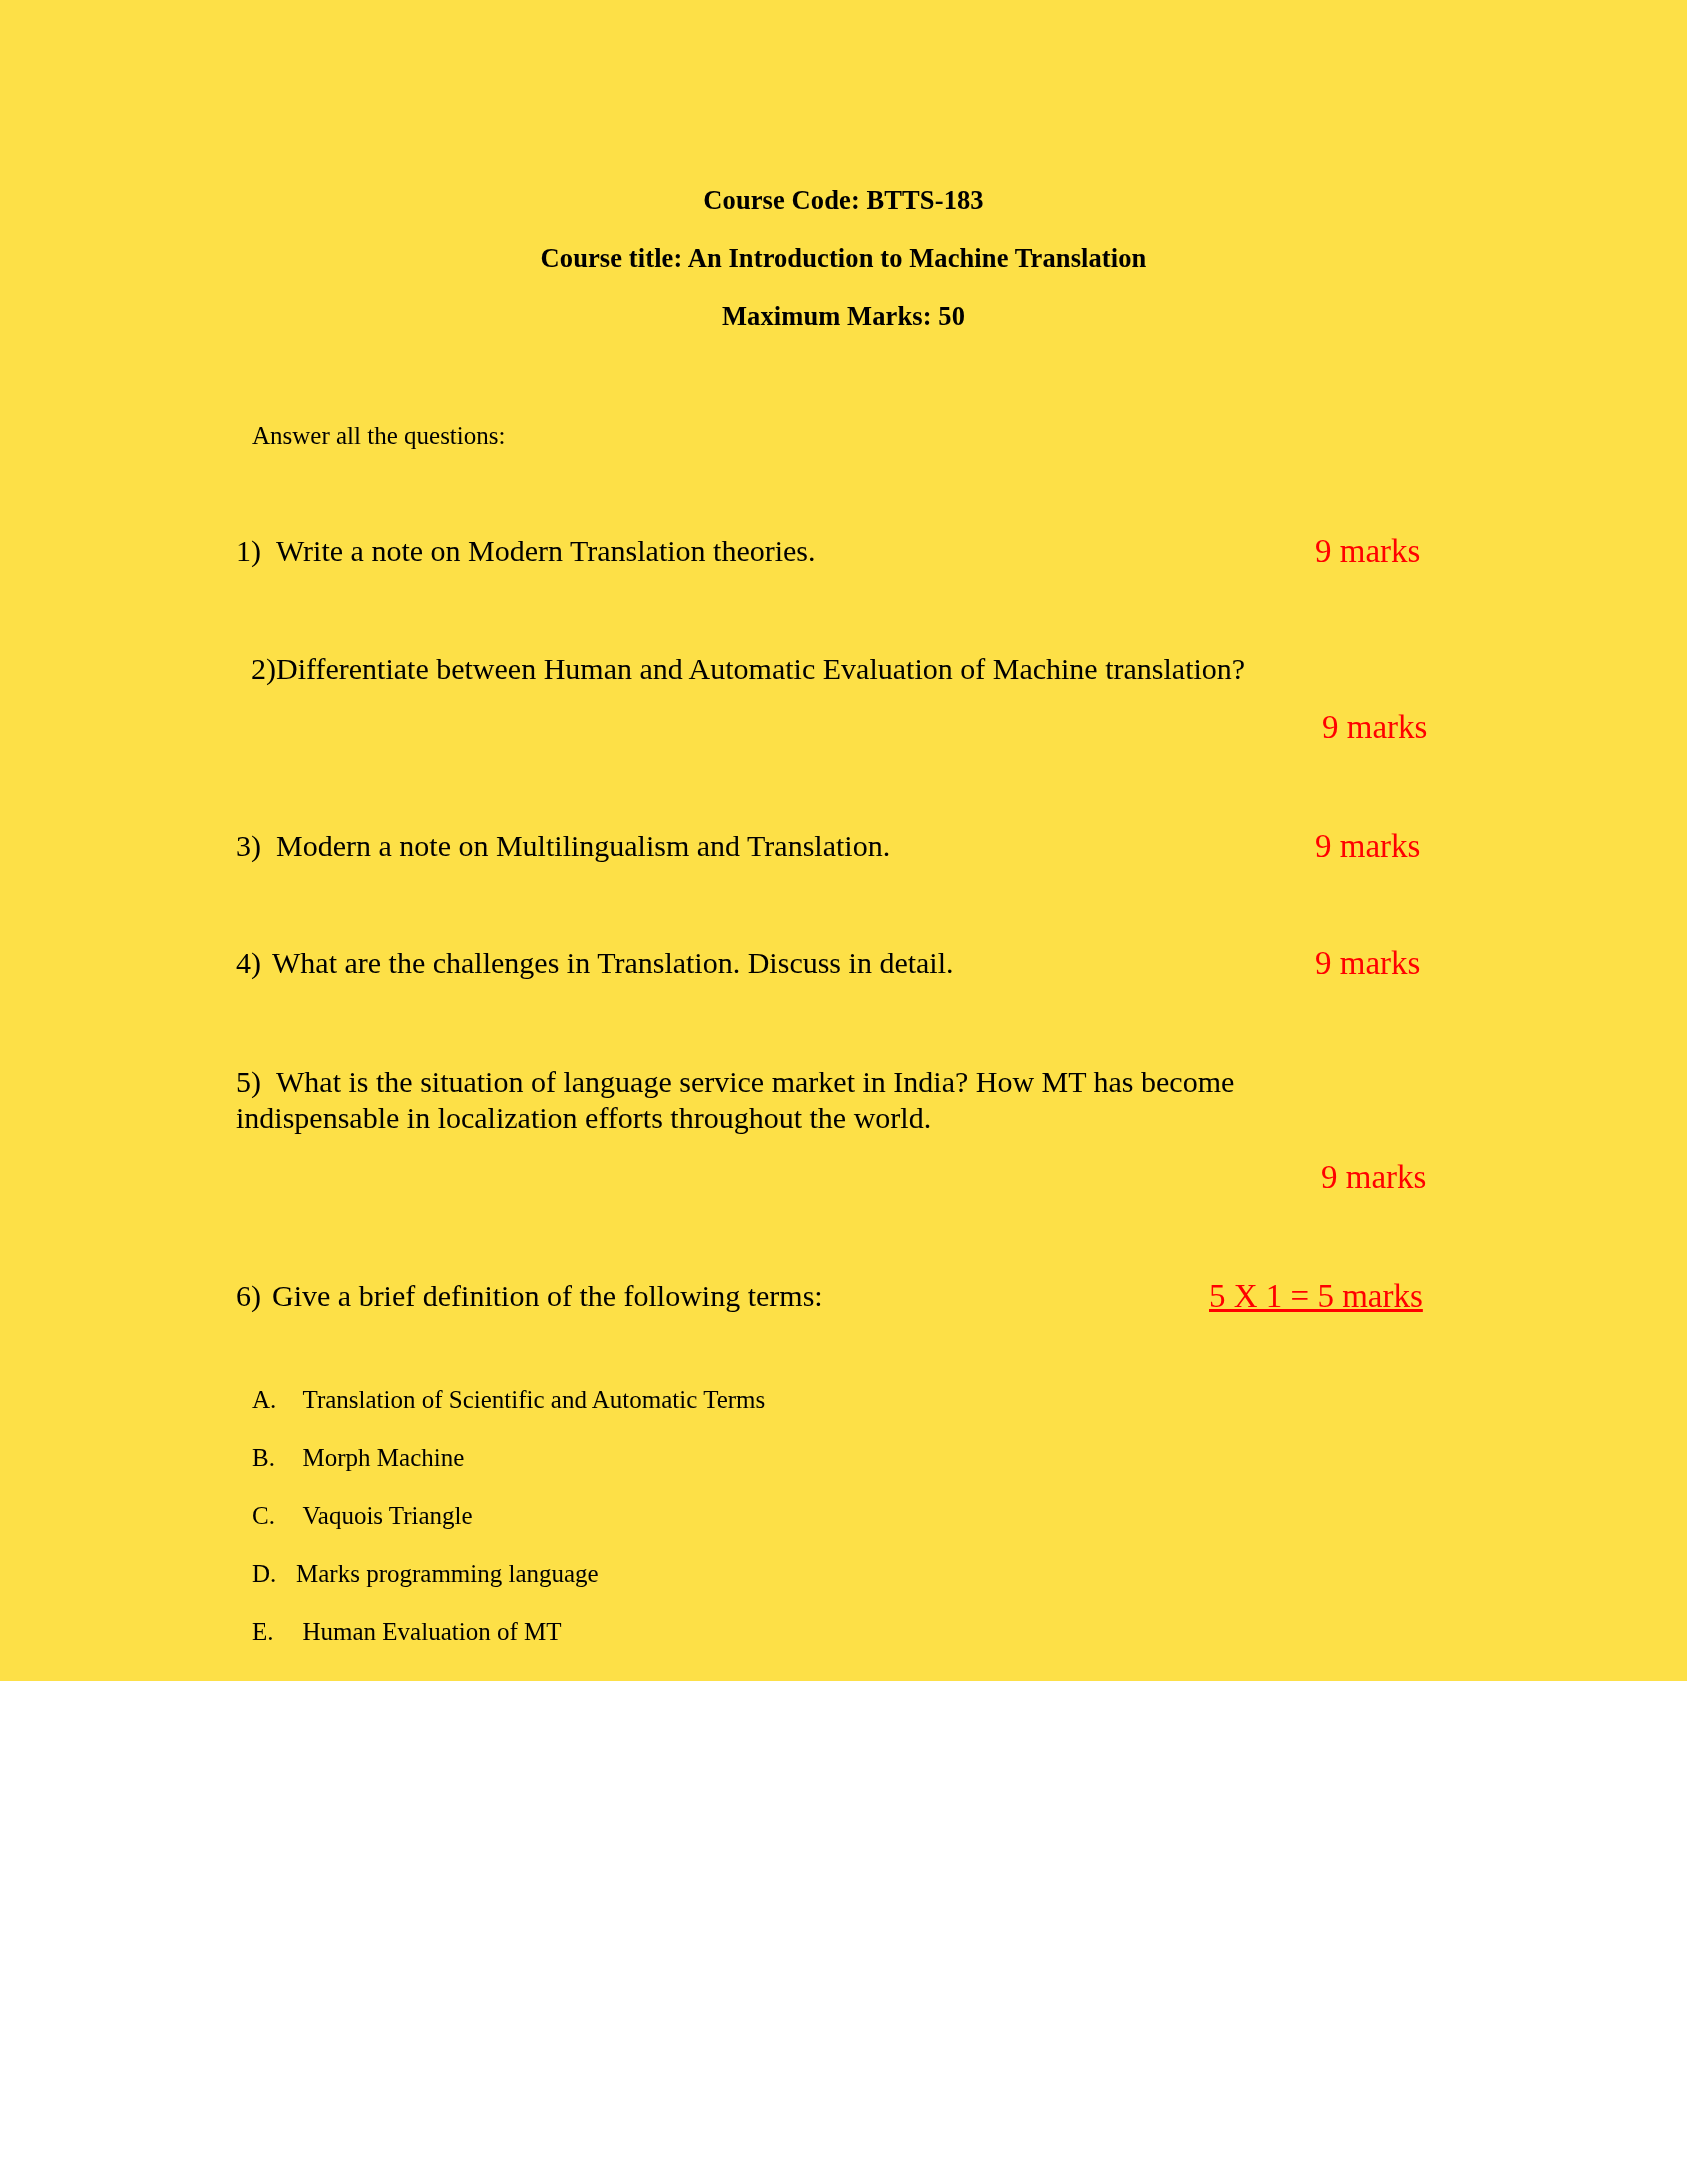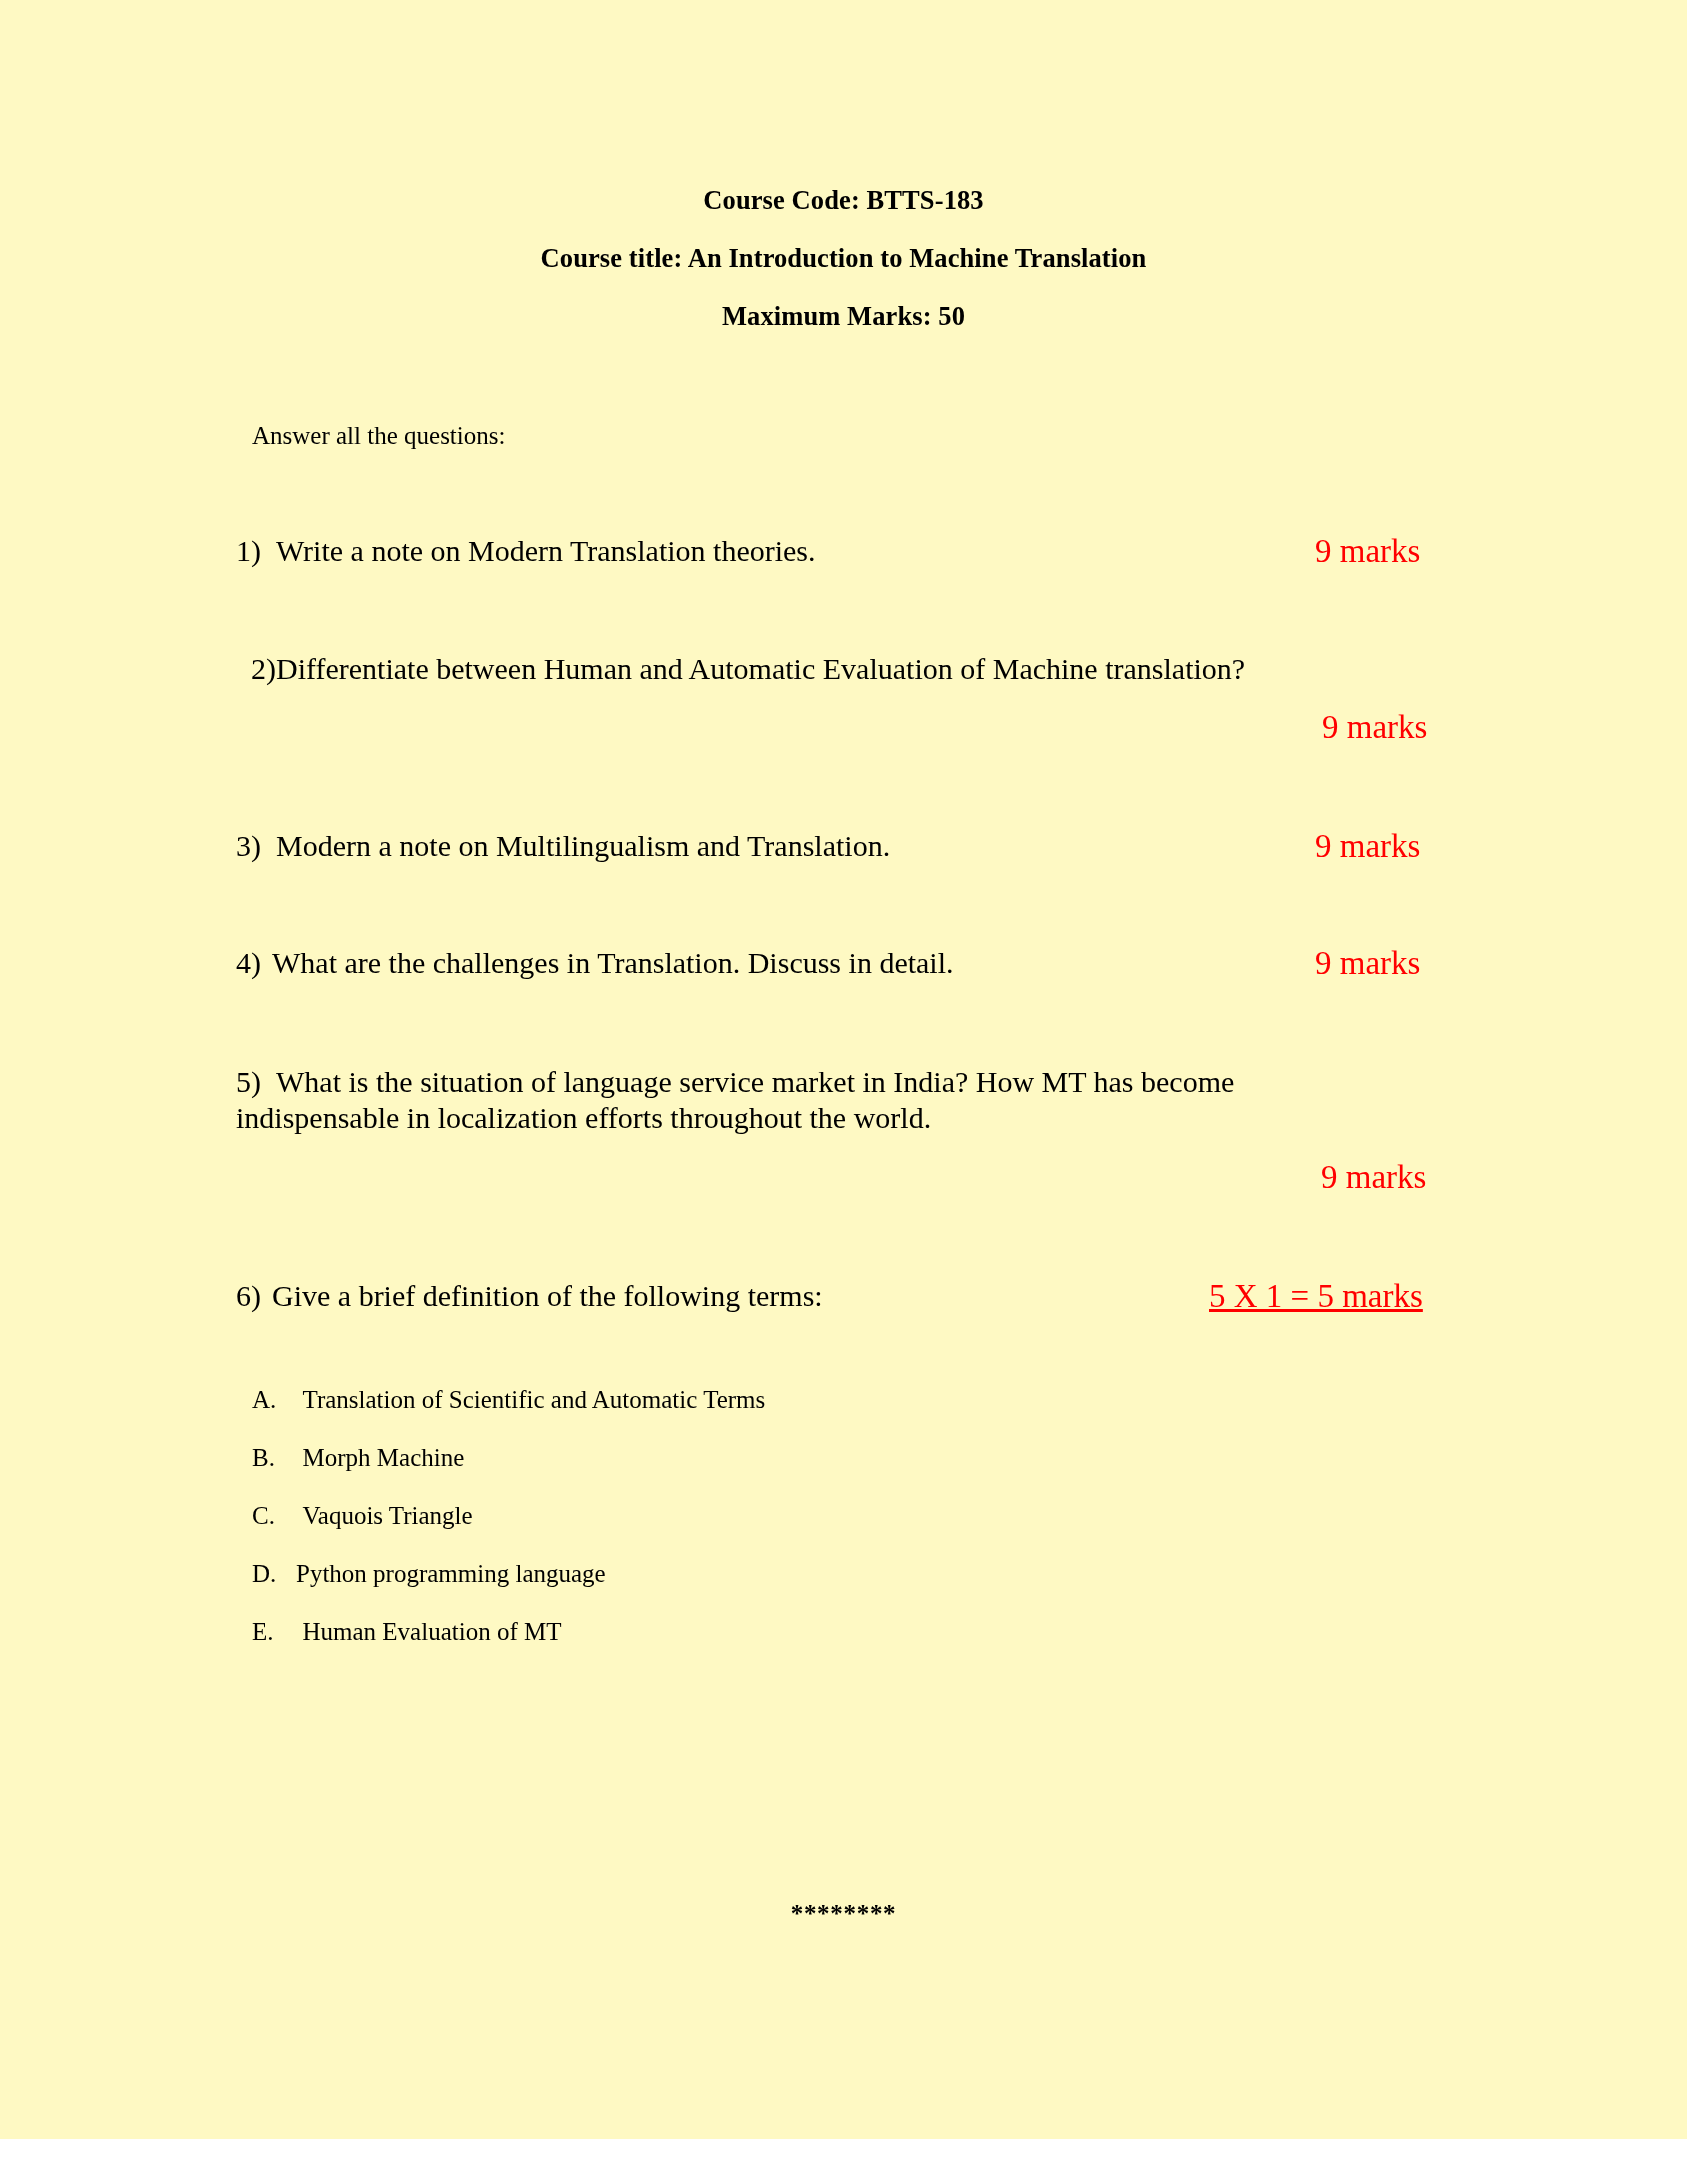--- a/index.html
+++ b/index.html
@@ -3,22 +3,22 @@
 <meta charset="utf-8">
 <style>
   html, body {
     margin: 0;
     padding: 0;
     background: #ffffff;
   }
   .page {
     position: relative;
     width: 1687px;
-    height: 2139px;
-    background: #fef9c3;
+    height: 1681px;
+    background: #fde047;
     font-family: "Liberation Serif", "DejaVu Serif", serif;
     color: #000000;
     overflow: hidden;
     -webkit-font-smoothing: antialiased;
   }
 
   
   .header {
     position: absolute;
     left: 0;
@@ -152,21 +152,21 @@
     <div class="subitem">
       <span class="letter">A.</span><span class="subtext">Translation of Scientific and Automatic Terms</span>
     </div>
     <div class="subitem">
       <span class="letter">B.</span><span class="subtext">Morph Machine</span>
     </div>
     <div class="subitem">
       <span class="letter">C.</span><span class="subtext">Vaquois Triangle</span>
     </div>
     <div class="subitem">
-      <span class="letter">D.</span><span class="subtext" style="padding-left:12px;">Python programming language</span>
+      <span class="letter">D.</span><span class="subtext" style="padding-left:12px;">Marks programming language</span>
     </div>
     <div class="subitem">
       <span class="letter">E.</span><span class="subtext">Human Evaluation of MT</span>
     </div>
   </div>
 
   <div class="footer">********</div>
 
 </div>
 

